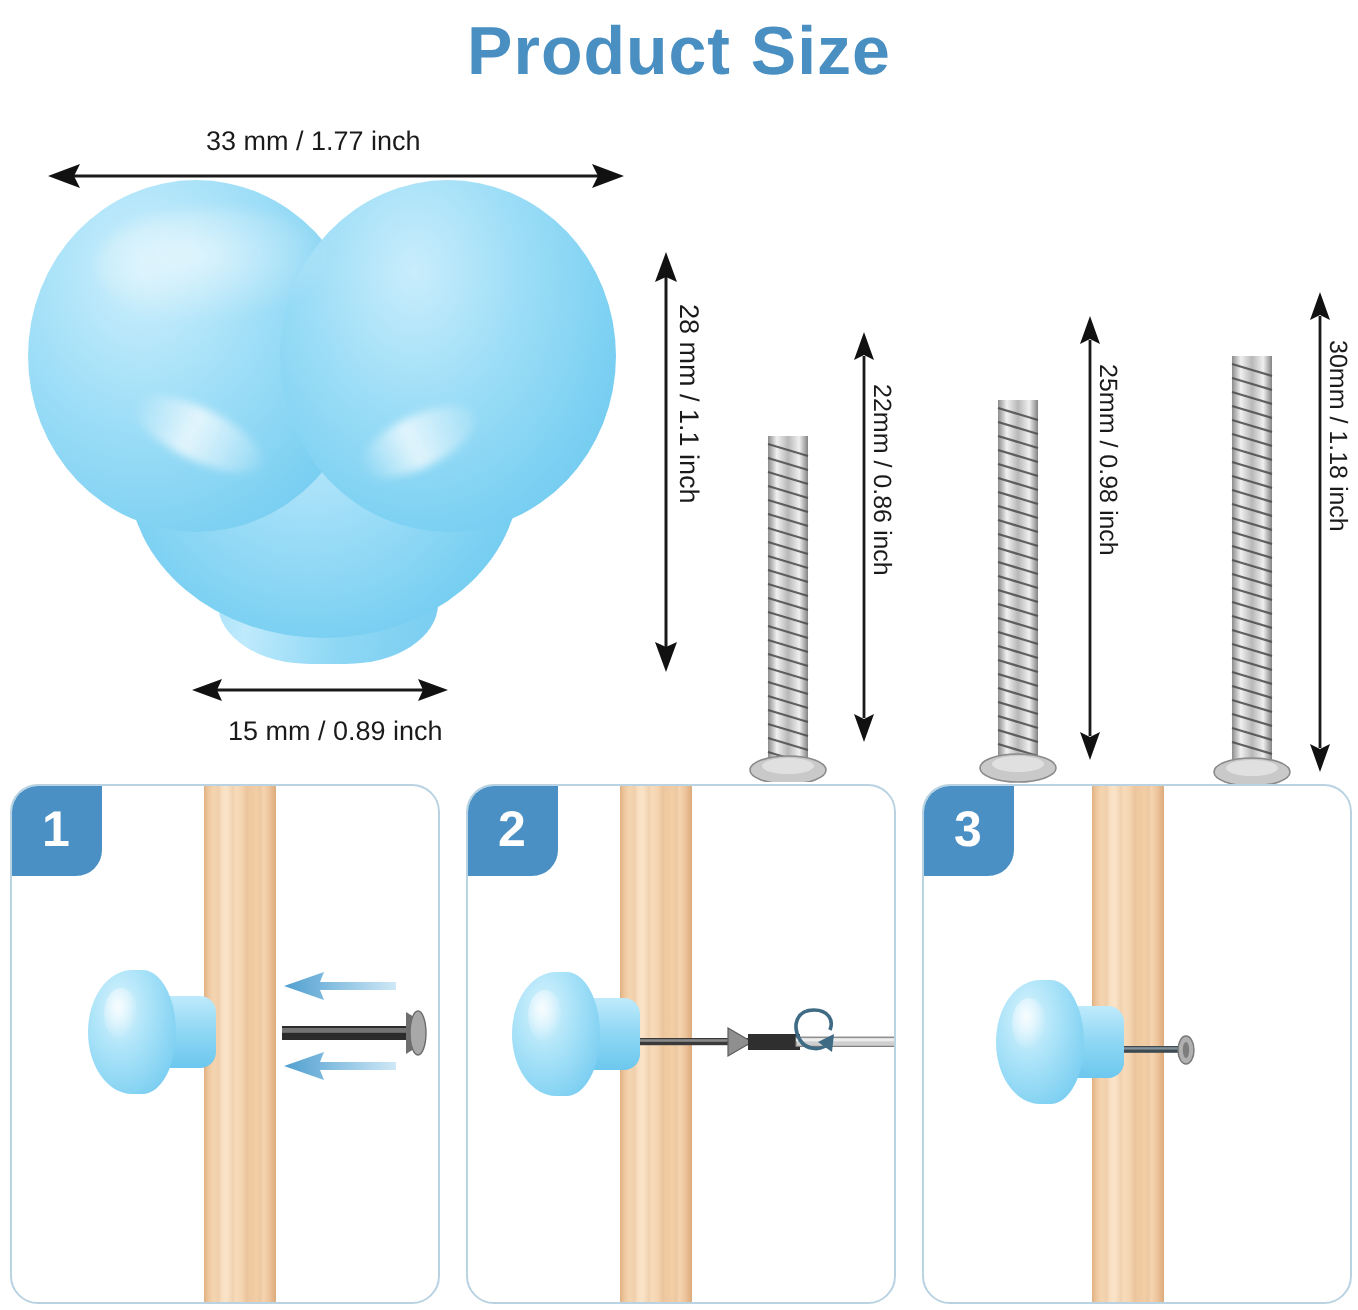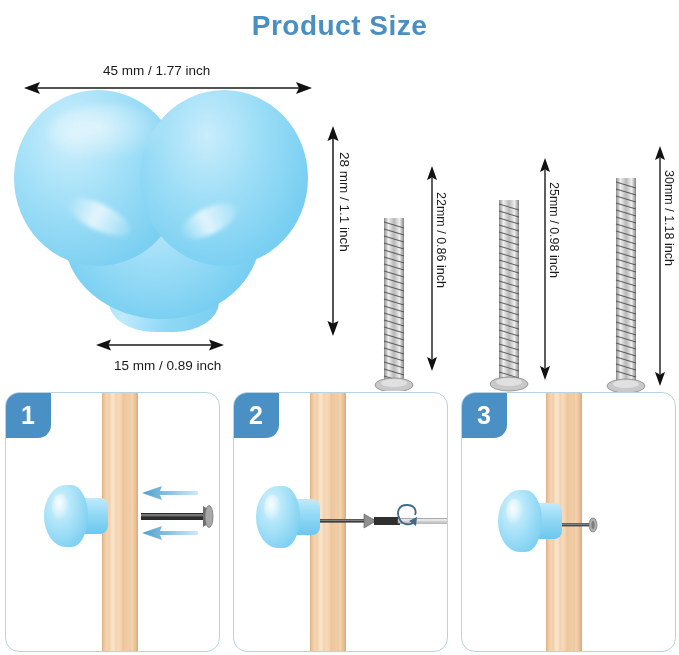--- a/index.html
+++ b/index.html
@@ -16,21 +16,21 @@
     color: #222;
   }
 
   
   #page-title {
     position: absolute;
     left: 0;
     top: 4px;
     width: 679px;
     text-align: center;
-    font-size: 28px;
+    font-size: 34px;
     font-weight: bold;
     color: #4a8fc2;
     letter-spacing: 0.5px;
     line-height: 44px;
   }
 
   
   #size-section {
     position: absolute;
     left: 0;
@@ -219,21 +219,21 @@
 
   .rot-arrow { position: absolute; z-index: 7; }
 </style>
 </head>
 <body>
 
 <div id="page-title">Product Size</div>
 
 <div id="size-section">
 
-  <div class="dim-label" style="left:103px; top:11px;">45 mm / 1.77 inch</div>
+  <div class="dim-label" style="left:103px; top:11px;">33 mm / 1.77 inch</div>
   <svg class="arrow-h" style="left:24px; top:28px;" width="288" height="16">
     <line x1="12" y1="8" x2="276" y2="8" stroke="#1a1a1a" stroke-width="1.6"></line>
     <polygon points="0,8 16,2 13,8 16,14" fill="#111"></polygon>
     <polygon points="288,8 272,2 275,8 272,14" fill="#111"></polygon>
   </svg>
 
   <div class="dim-label" style="left:114px; top:306px;">15 mm / 0.89 inch</div>
   <svg class="arrow-h" style="left:96px; top:285px;" width="128" height="16">
     <line x1="12" y1="8" x2="116" y2="8" stroke="#1a1a1a" stroke-width="1.5"></line>
     <polygon points="0,8 15,2.5 12.5,8 15,13.5" fill="#111"></polygon>

